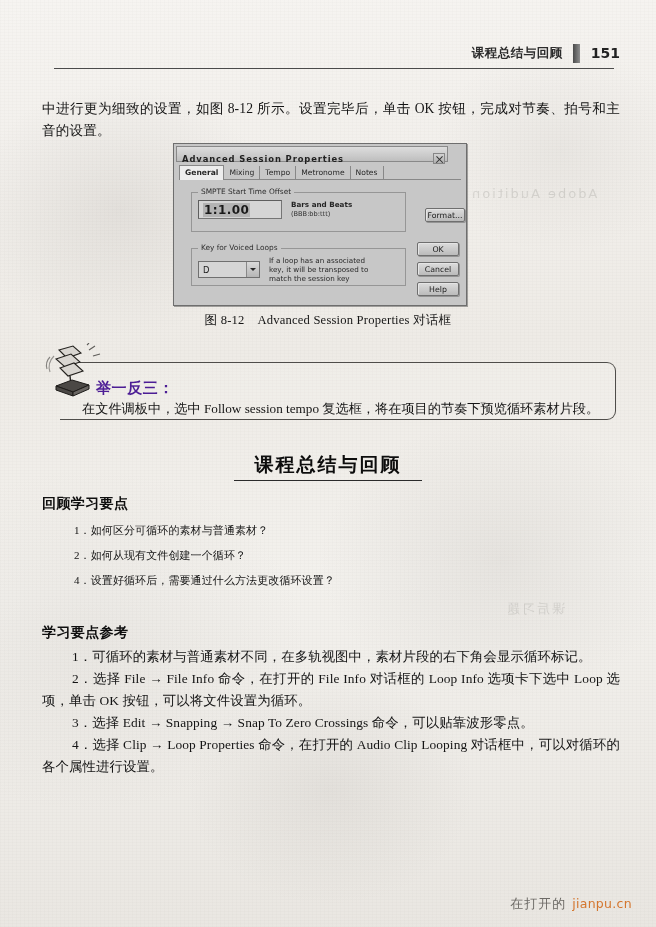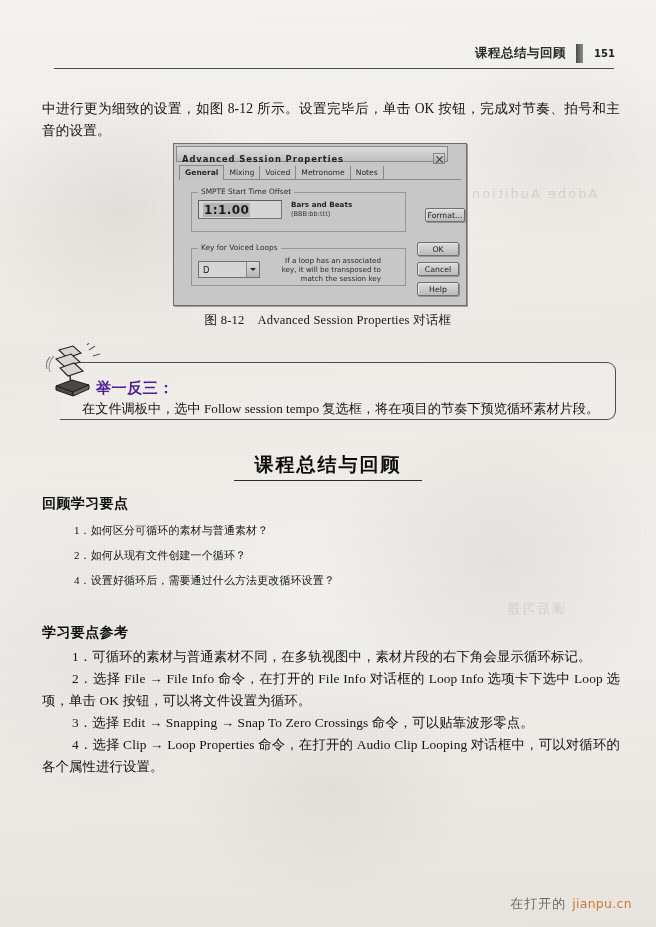--- a/index.html
+++ b/index.html
@@ -60,21 +60,21 @@
     padding-right: 10px;
   }
   .runhead-bar {
     width: 7px;
     height: 19px;
     background: linear-gradient(90deg, #4a4a4a, #8e8e8e);
     margin-right: 11px;
   }
   .runhead-page {
     font-family: "DejaVu Sans", sans-serif;
-    font-size: 10px;
+    font-size: 14px;
     font-weight: 700;
     color: #222;
     min-width: 26px;
     text-align: left;
   }
   .runhead-rule {
     position: absolute;
     left: 0; right: 6px;
     top: 26px;
     height: 1px;
@@ -159,21 +159,21 @@
   }
   .tab {
     font-size: 7.6px;
     color: #1d1d1d;
     padding: 1px 5px 1.5px 5px;
     border-right: 1px solid #8b8986;
     white-space: nowrap;
     line-height: 11px;
   }
   .tab.active {
-    background: #5eead4;
+    background: #fef9c3;
     font-weight: 700;
     border-top: 1px solid #8b8986;
     border-left: 1px solid #8b8986;
     margin-bottom: -1px;
     padding-bottom: 2.5px;
   }
 
   .pane { position: relative; }
 
   .group {
@@ -186,21 +186,21 @@
   .group-label {
     position: absolute;
     top: -6px; left: 6px;
     background: #cfcdc8;
     font-size: 7.4px;
     color: #1f1f1f;
     padding: 0 3px;
     white-space: nowrap;
   }
   #group-smpte { top: 6px; height: 40px; }
-  #group-key   { top: 62px; height: 38px; text-align: right; }
+  #group-key   { top: 62px; height: 38px; }
 
   .field-row { display: flex; align-items: center; gap: 9px; }
 
   .textbox {
     width: 84px; height: 19px;
     background: #dedcd7;
     border: 1px solid #76746f;
     border-top-color: #5d5b57;
     border-left-color: #5d5b57;
     display: flex; align-items: center;
@@ -451,21 +451,21 @@
       <div class="dlg-titlebar">
         <span class="dlg-title">Advanced Session Properties</span>
         <span class="dlg-close"></span>
       </div>
 
       <div class="dlg-body">
 
         <div class="tabstrip">
           <span class="tab active">General</span>
           <span class="tab">Mixing</span>
-          <span class="tab">Voiced</span>
+          <span class="tab">Tempo</span>
           <span class="tab">Metronome</span>
           <span class="tab">Notes</span>
         </div>
 
         <div class="pane">
 
           <div class="group" id="group-smpte">
             <span class="group-label">SMPTE Start Time Offset</span>
             <div class="field-row">
               <div class="textbox">

